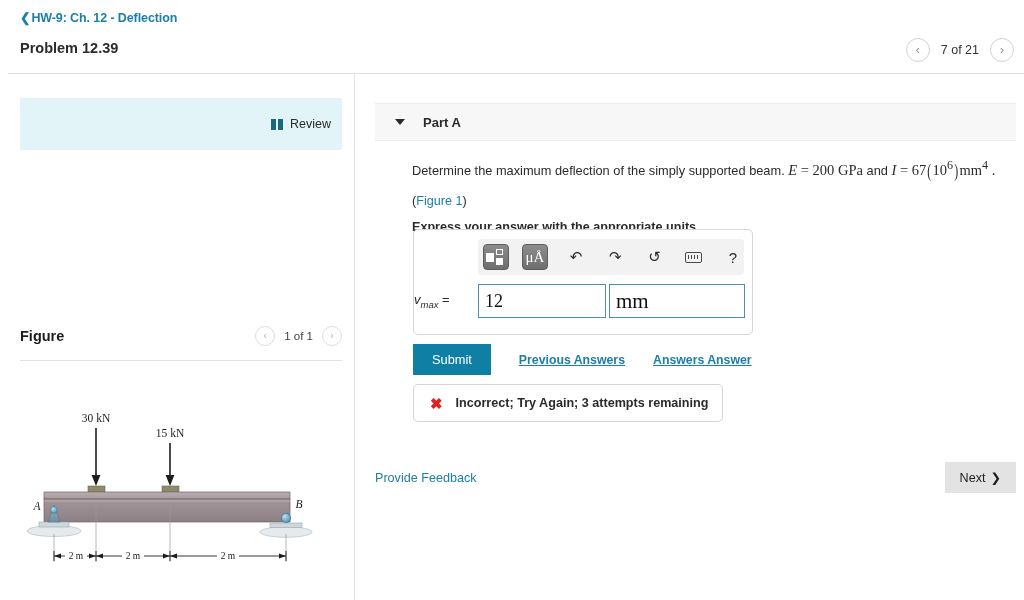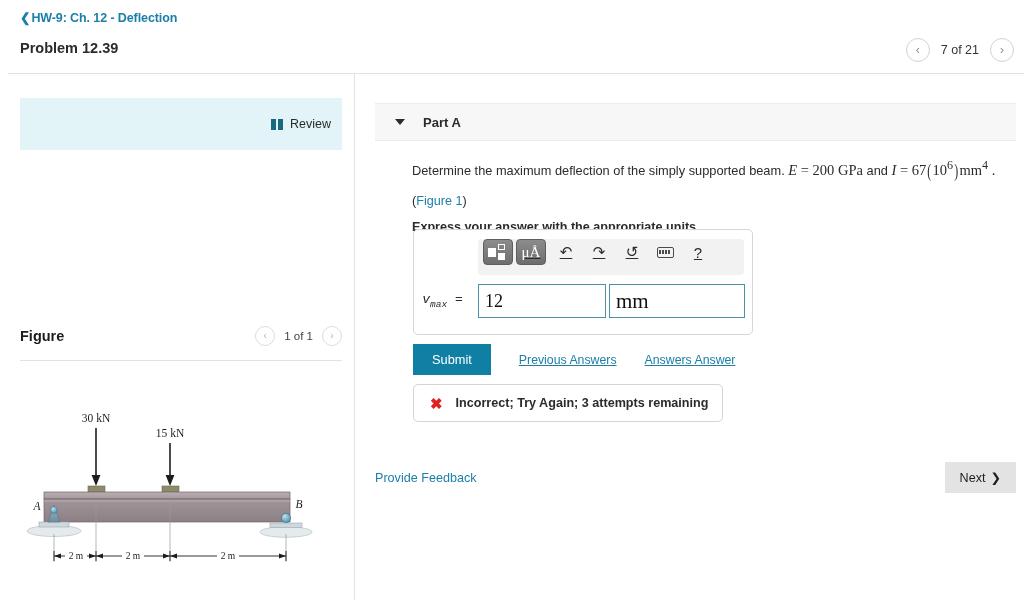--- a/index.html
+++ b/index.html
@@ -121,21 +121,21 @@
   
   .answer-panel {
     position: absolute; left: 58px; top: 155px;
     width: 340px; height: 106px;
     background: #fff; border: 1px solid #d6d6d6; border-radius: 5px;
   }
   .mq-toolbar {
     position: absolute; left: 64px; top: 9px;
     width: 266px; height: 36px;
     background: #f2f2f2; border-radius: 4px;
-    display: flex; align-items: flex-start; gap: 3px; padding-left: 5px; text-decoration: underline;
+    display: flex; align-items: center; gap: 13px; padding-left: 5px;
   }
   .tb-btn {
     width: 30px; height: 26px; border-radius: 4px;
     background: linear-gradient(#8c8c8c, #6e6e6e);
     border: 1px solid #5e5e5e;
     display: flex; align-items: center; justify-content: center;
     cursor: pointer; position: relative;
   }
   .tmpl { width: 20px; height: 17px; position: relative; }
   .tmpl span { position: absolute; background: #fff; display: block; }
@@ -152,22 +152,22 @@
     display: flex; align-items: center; justify-content: center; cursor: pointer;
   }
   .kbd b { display: block; width: 12px; height: 4px;
     background: repeating-linear-gradient(90deg,#4a4a4a 0 1.5px,transparent 1.5px 3px); }
 
   .answer-row {
     position: absolute; left: 0; top: 54px; width: 340px;
     display: flex; align-items: center;
   }
   .var-label {
-    width: 64px; text-align: center; padding-right: 7px;
-    font-family: Liberation Mono, monospace; font-size: 13px;
+    width: 64px; text-align: left; padding-right: 7px;
+    font-family: Liberation Sans, sans-serif; font-size: 13px;
   }
   .var-label i { font-style: italic; }
   .var-label sub { font-size: 9.5px; font-style: italic; }
   .ans-input {
     width: 128px; height: 34px; border: 1.3px solid #4a92a8; background: #fff;
     font-family: "Liberation Serif", serif; font-size: 18px;
     padding: 0 6px; color: #111; outline: none;
   }
   .unit-input {
     width: 136px; height: 34px; border: 1.3px solid #4a92a8; background: #fff;
@@ -179,21 +179,21 @@
   .submit-row {
     position: absolute; left: 58px; top: 270px;
     display: flex; align-items: center; gap: 28px;
   }
   .submit-btn {
     background: #0f7fa3; color: #fff; border: none;
     font-size: 12.8px; font-family: "Liberation Sans", sans-serif;
     padding: 8px 19px; cursor: pointer;
   }
   .ghost-link {
-    font-size: 12.3px; font-weight: normal; color: #1b7fa8;
+    font-size: 12.3px; font-weight: bold; color: #1b7fa8;
     text-decoration: underline; cursor: pointer;
   }
 
   .feedback-box {
     position: absolute; left: 58px; top: 310px;
     width: 310px; height: 38px;
     background: #fff; border: 1px solid #d4d4d4; border-radius: 5px;
     display: flex; align-items: center; padding-left: 16px; gap: 13px;
   }
   .x-mark { color: #e02020; font-size: 15px; font-weight: bold; line-height: 1; }

